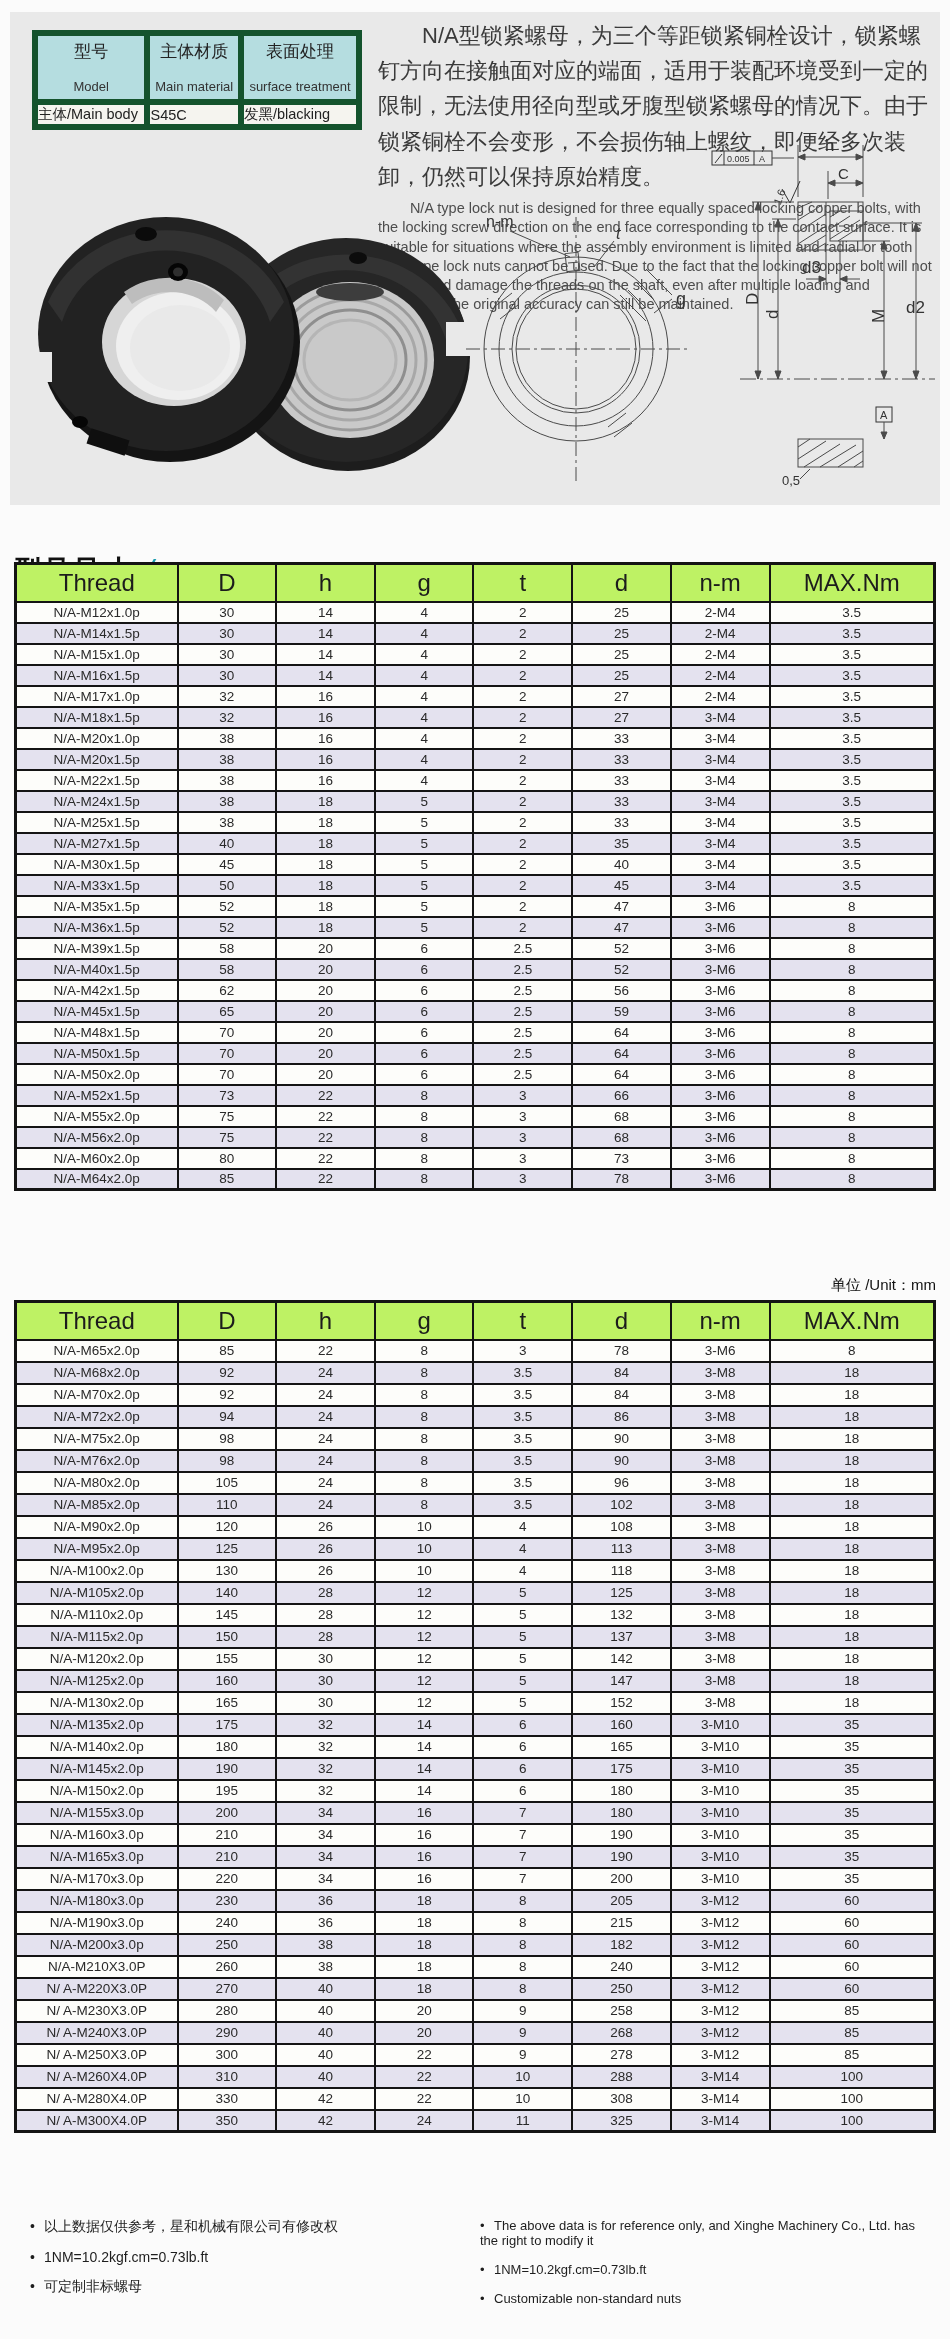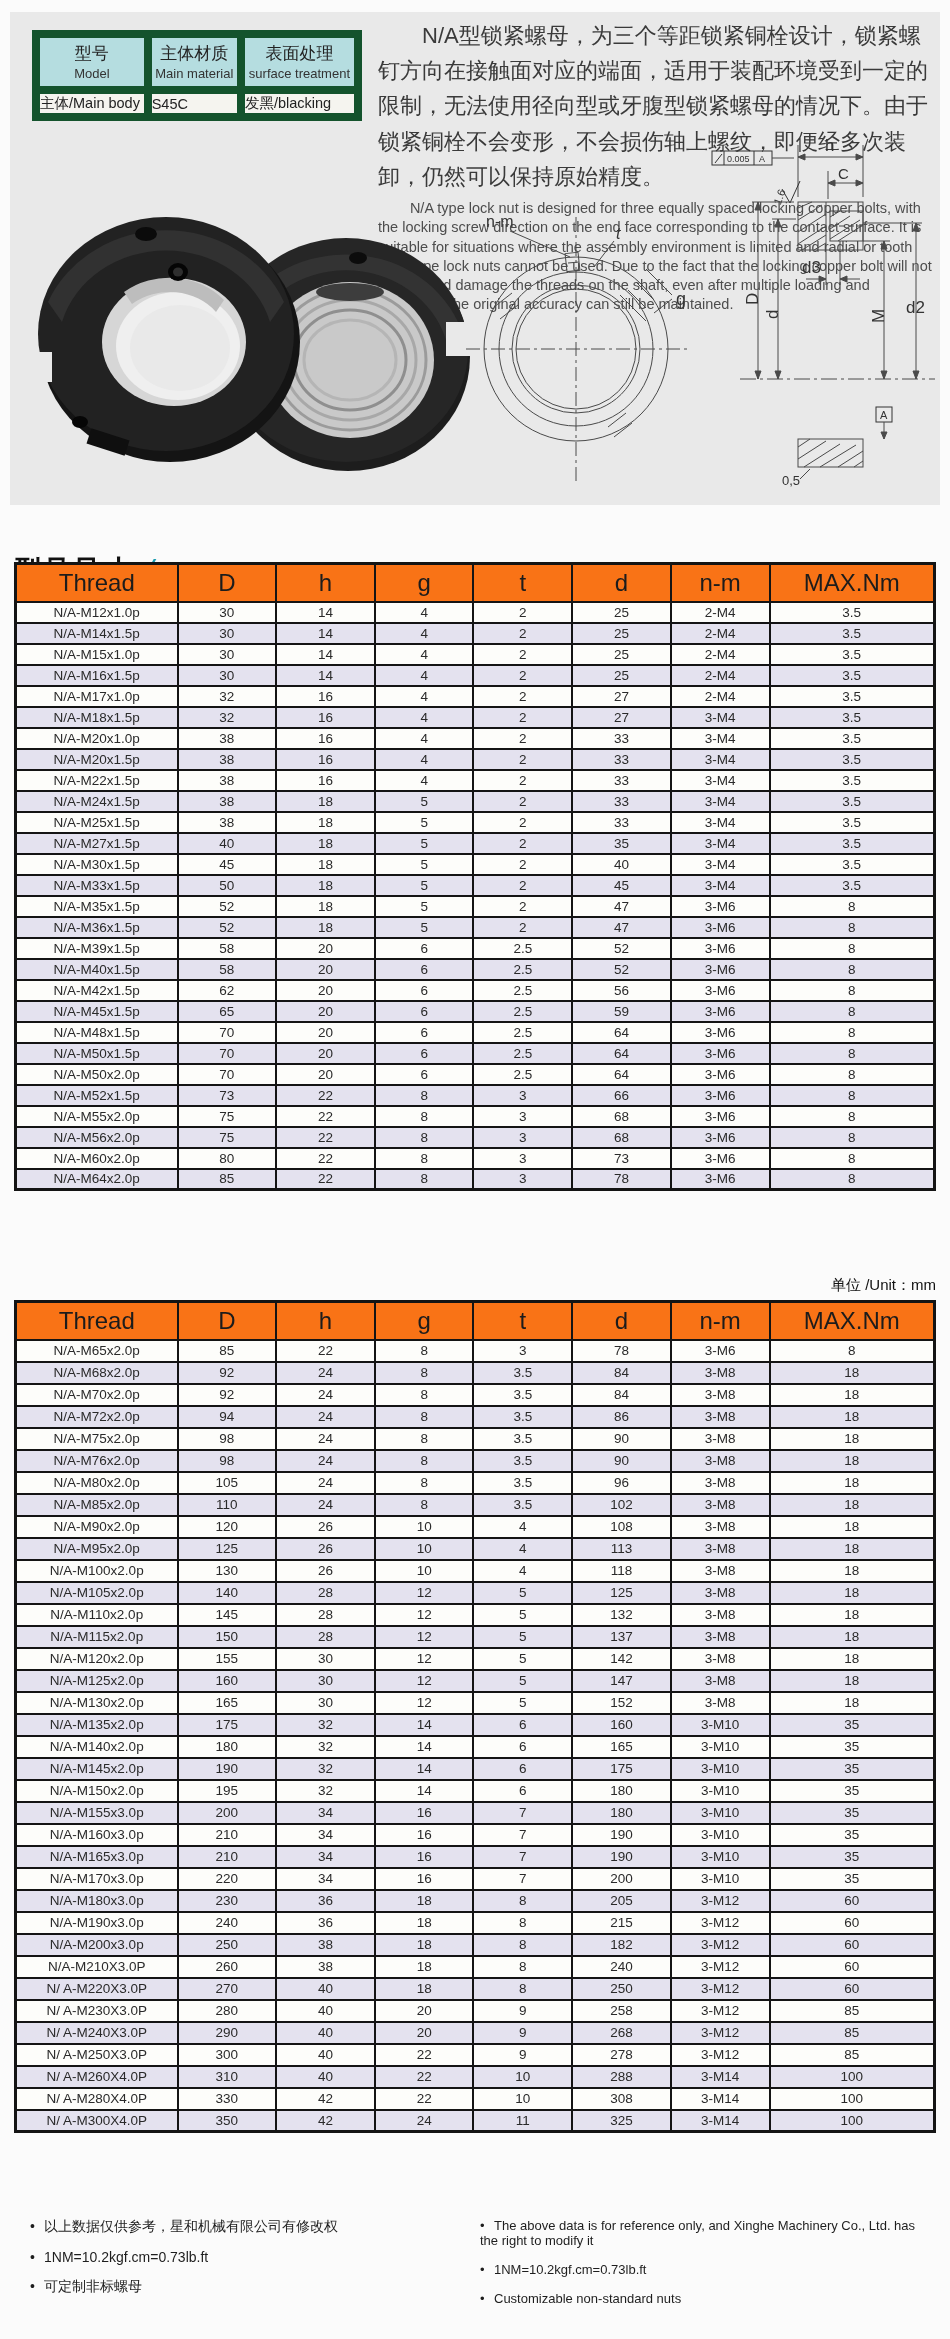--- a/index.html
+++ b/index.html
@@ -5,42 +5,42 @@
   * { box-sizing: border-box; margin: 0; padding: 0; }
   html,body { background:#fafafa; }
   .page {
     position:relative; width:950px; height:2339px; overflow:hidden;
     background:#fbfbfb; font-family:"Liberation Sans", sans-serif; color:#222;
   }
   
   .top-panel { position:absolute; left:10px; top:12px; width:930px; height:493px; background:#e9e9e9; }
 
   .spec-table { position:absolute; left:22px; top:18px; width:330px; border-collapse:collapse; }
-  .spec-table th, .spec-table td { border:8px solid #14532d; }
+  .spec-table th, .spec-table td { border:6px solid #14532d; }
   .spec-table th { background:#b5dde0; font-weight:normal; padding:4px 2px 5px; }
   .spec-table th .zh { display:block; font-size:17px; color:#222; }
-  .spec-table th .en { display:block; font-size:13px; color:#333; margin-top:1px; }
+  .spec-table th .en { display:block; font-size:13px; color:#333; margin-top:16px; }
   .spec-table td { background:#f5f4ef; height:20px; font-size:14.5px; color:#222; }
 
   .intro { position:absolute; left:368px; top:6px; width:556px; }
   .intro .zh { font-size:22px; line-height:1.6; color:#3a3a3a; text-indent:2em; }
   .intro .en { font-size:14.5px; line-height:1.33; color:#4d4d4d; text-indent:2.2em; margin-top:5px; }
 
   
   .title-row { position:absolute; left:14px; top:552px; width:922px; display:flex; align-items:flex-end;font-family:Liberation Mono, monospace; }
   .title-zh { font-size:28px; font-weight:bold; color:#111; letter-spacing:1px; }
   .title-sep { font-size:30px; color:#1b9cb0; margin:0 8px 0 10px; font-weight:normal; }
   .title-en { font-size:25px; color:#1b9cb0; }
   .unit-label { margin-left:auto; font-size:15px; color:#111; padding-bottom:2px; }
   .unit-label-2 { position:absolute; right:14px; top:1276px; font-size:15px; color:#111; }
 
   
   .size-table { border-collapse:collapse; table-layout:fixed; width:922px; border:3px solid #141414; background:#fff; }
   .size-table th, .size-table td { border:2px solid #141414; text-align:center; overflow:hidden; }
-  .size-table th { background:#f97316; height:38px; font-weight:normal; font-size:24px; color:#1c1c1c;text-align:center; }
+  .size-table th { background:#bef264; height:38px; font-weight:normal; font-size:24px; color:#1c1c1c;text-align:center; }
   .size-table th:nth-child(1) { width:162px; }
   .size-table th:nth-child(8) { width:165px; }
   .size-table td { font-size:13.5px; color:#2a2a2a; background:#fdfdfa; }
   .size-table tbody tr:nth-child(even) td { background:#e4e2ef; }
   .t1 { position:absolute; left:14px; top:562px; }
   .t1 td { height:21px; }
   .t2 { position:absolute; left:14px; top:1300px; }
   .t2 td { height:22px; }
 
   

